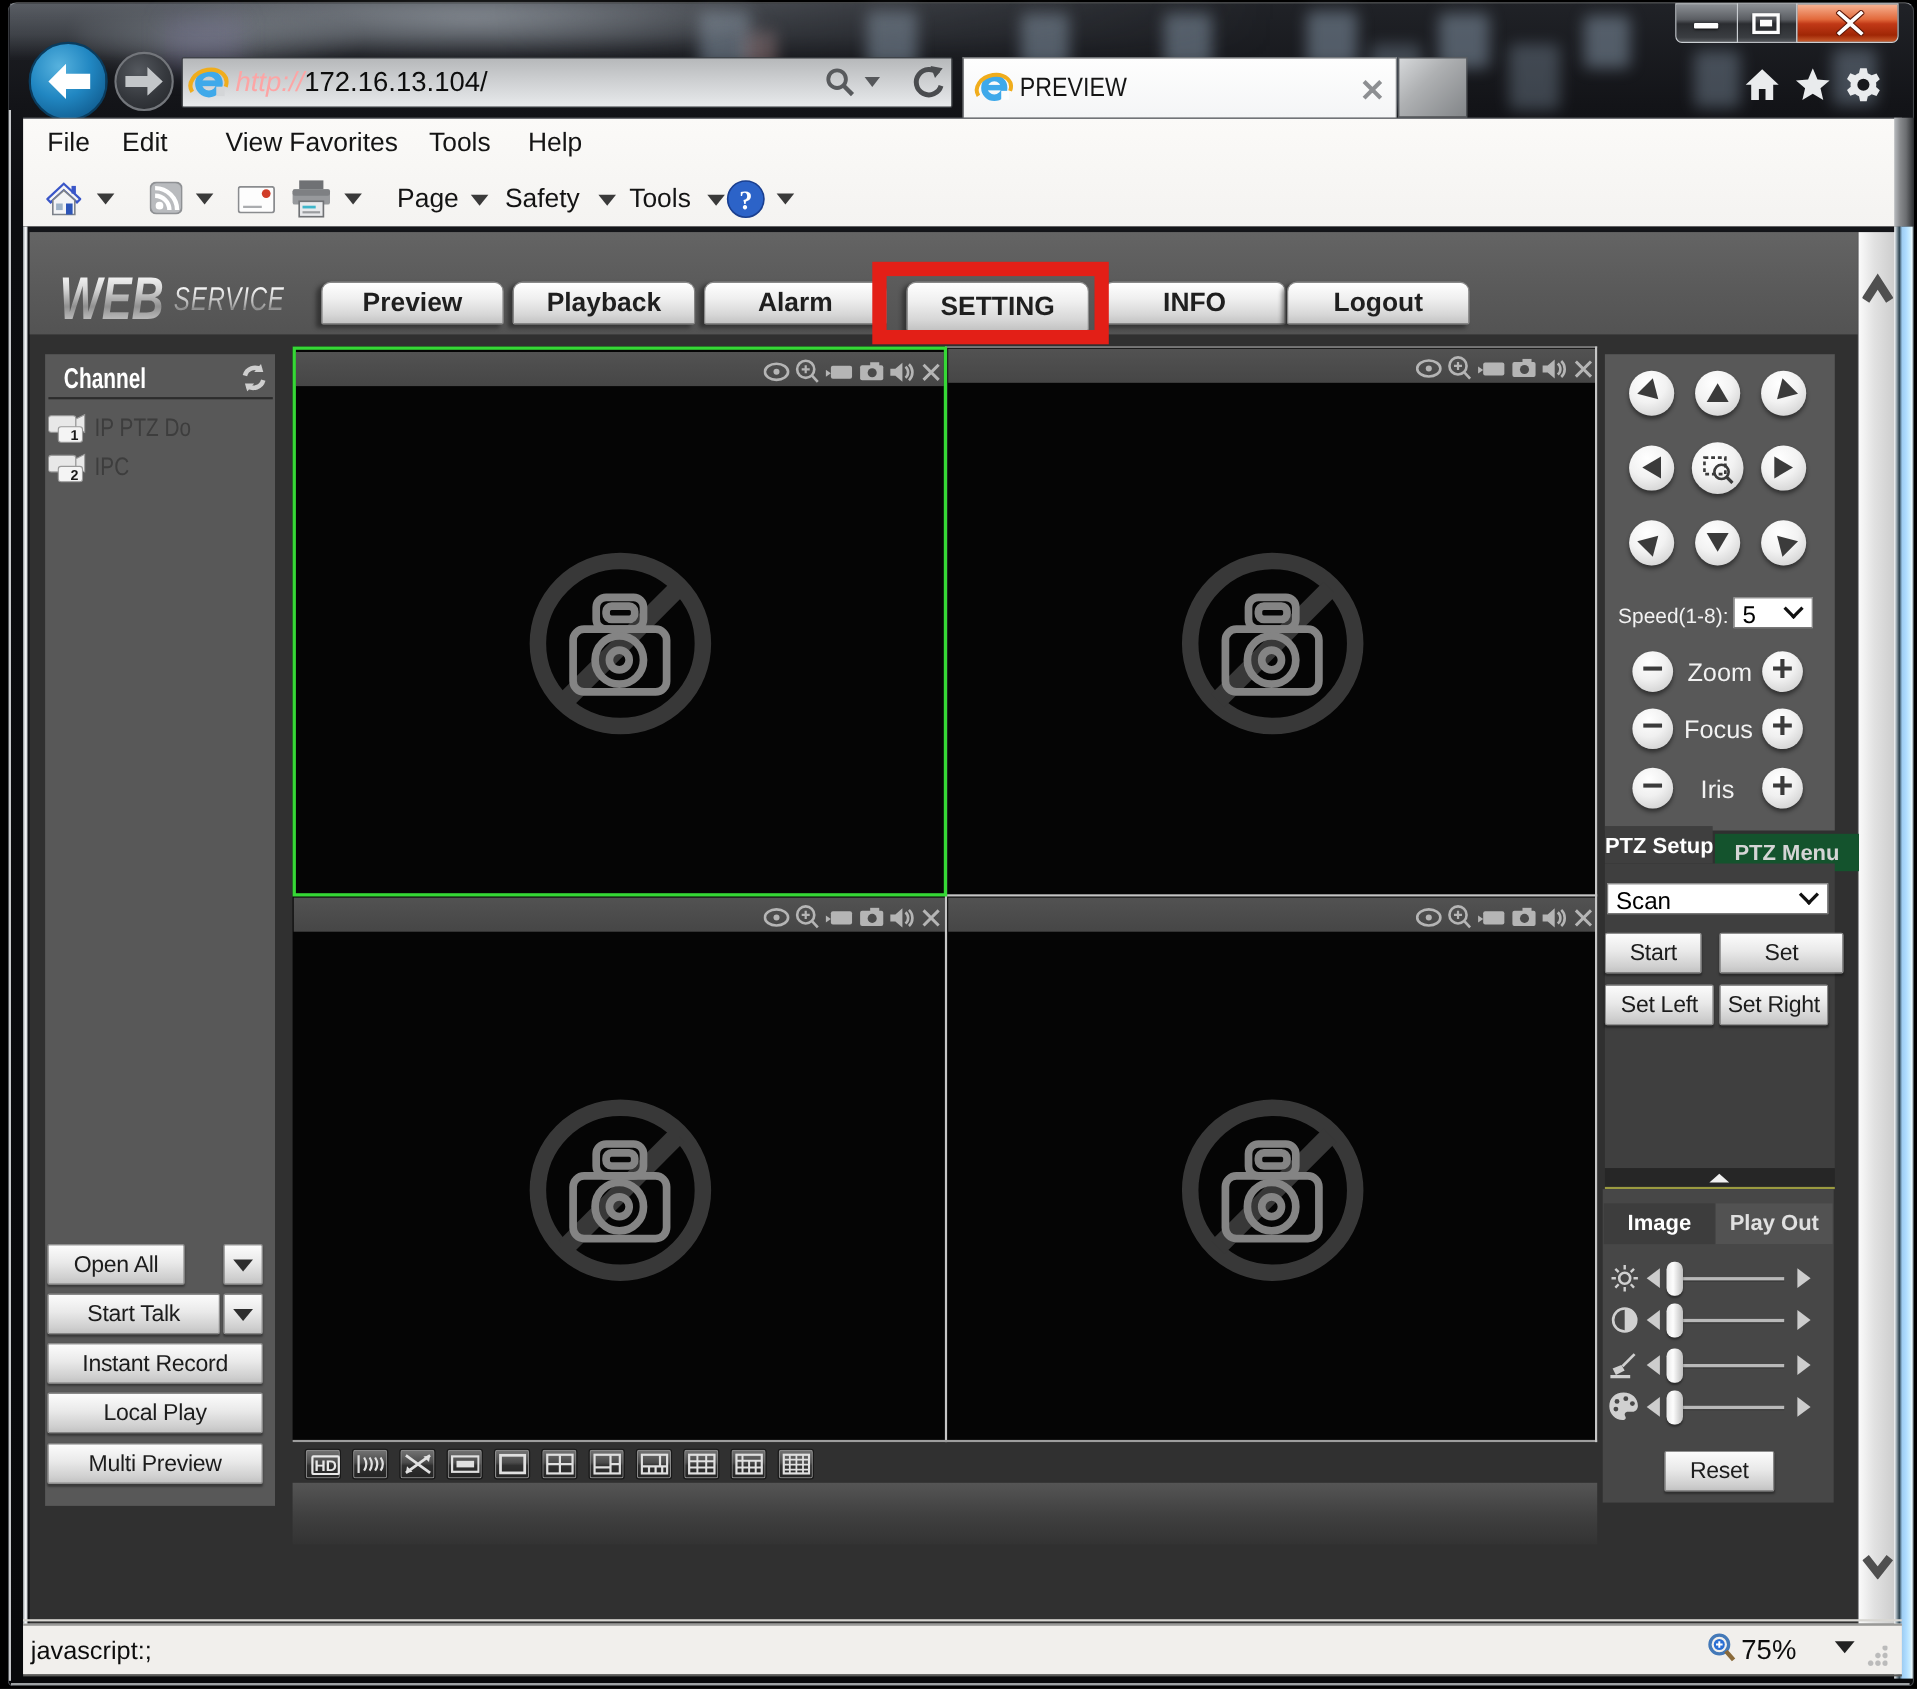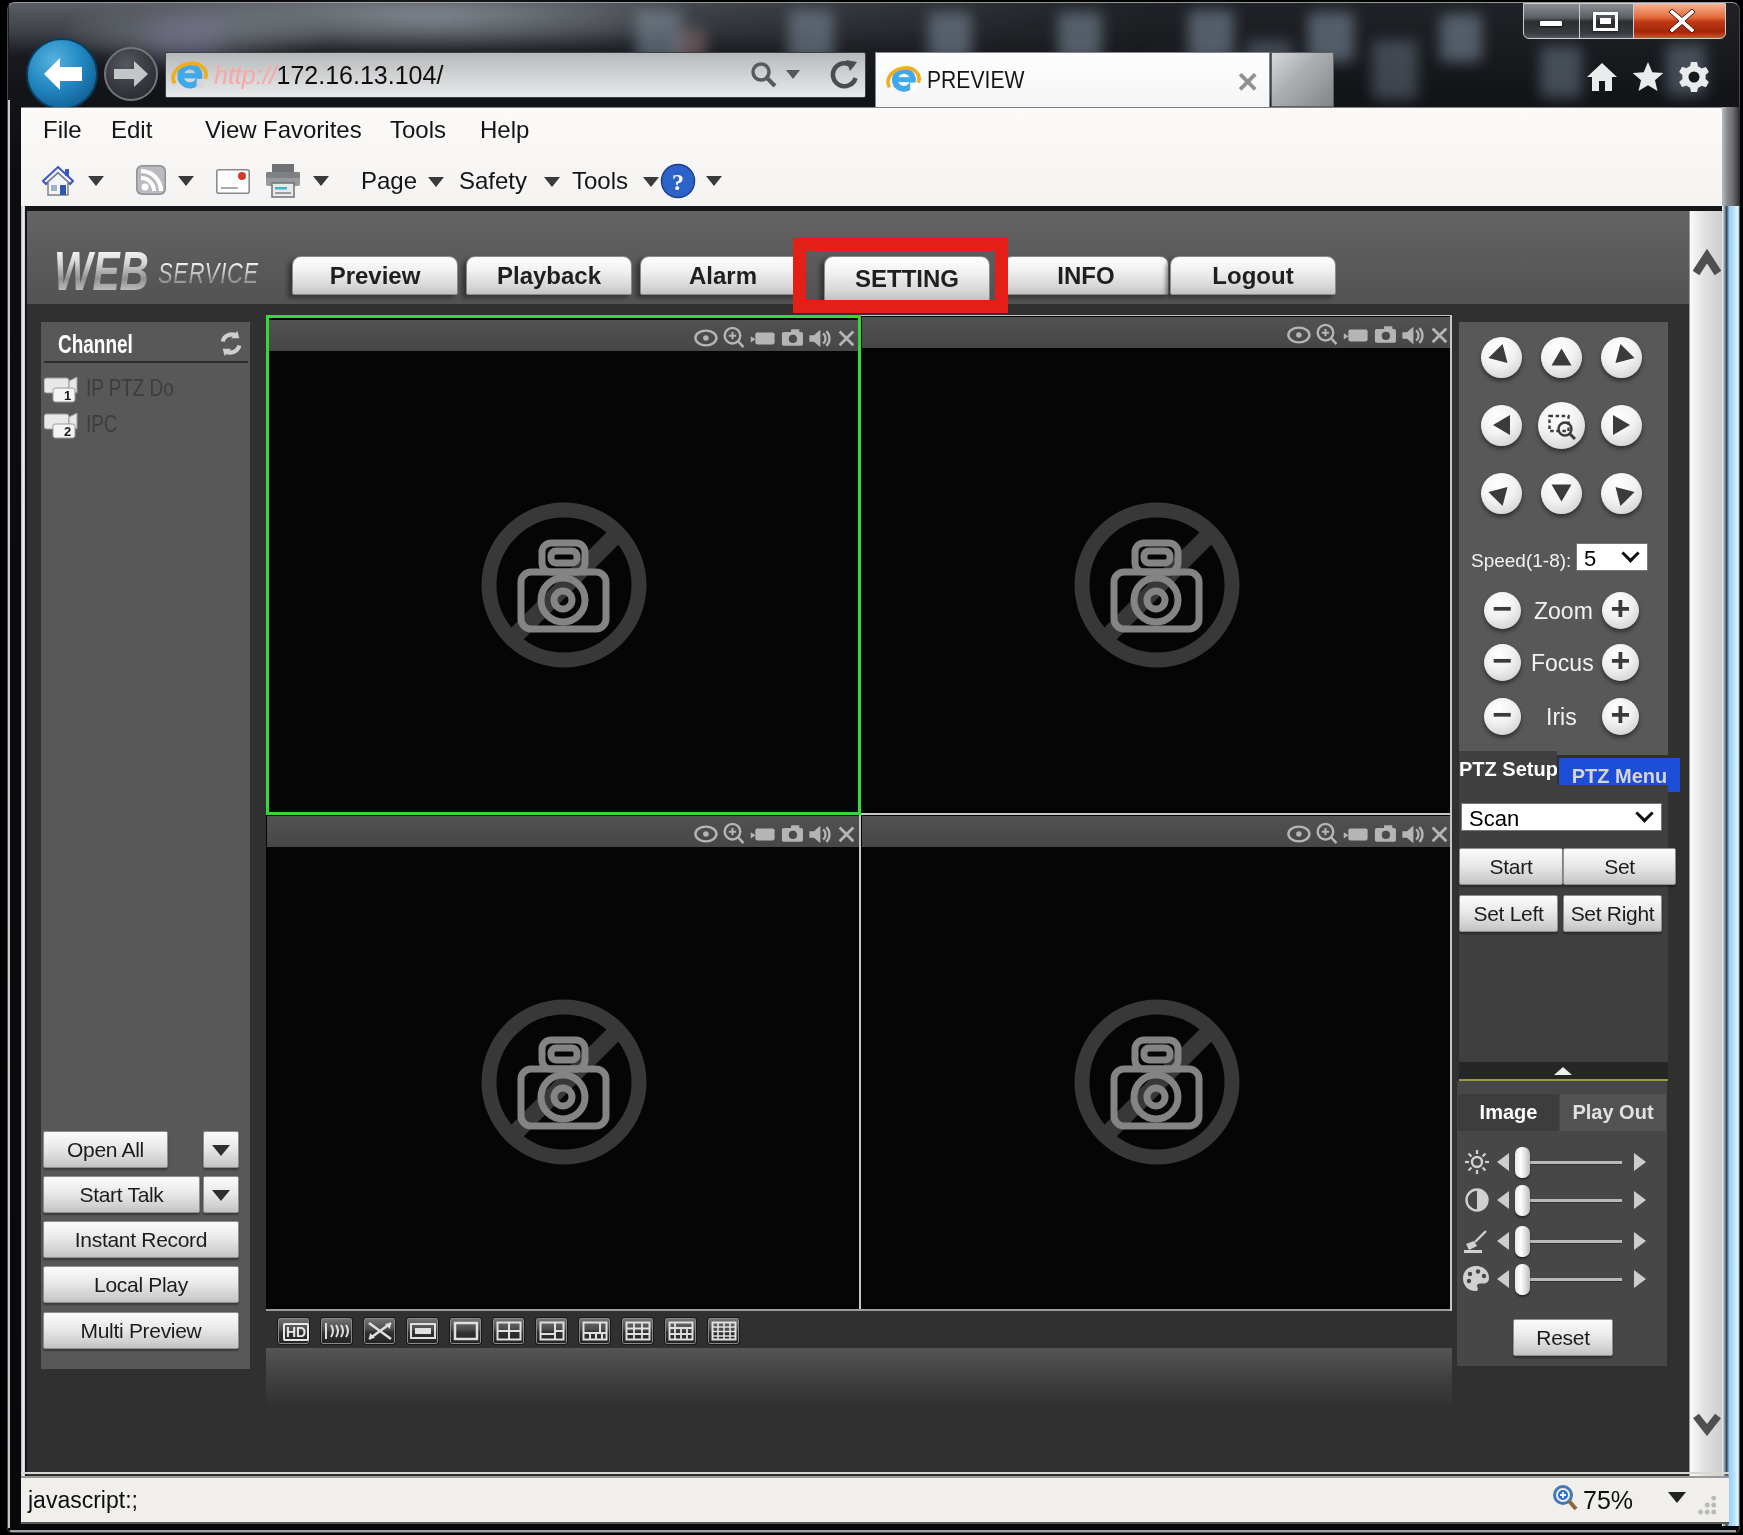--- a/index.html
+++ b/index.html
@@ -440,27 +440,27 @@
 <div class="wlab" style="left:1534px;top:598px;">Zoom</div>
 <div class="pbtn2" style="left:1602px;top:592px;">+</div>
 <div class="pbtn2" style="left:1484px;top:644px;">−</div>
 <div class="wlab" style="left:1531px;top:650px;">Focus</div>
 <div class="pbtn2" style="left:1602px;top:644px;">+</div>
 <div class="pbtn2" style="left:1484px;top:698px;">−</div>
 <div class="wlab" style="left:1546px;top:704px;">Iris</div>
 <div class="pbtn2" style="left:1602px;top:698px;">+</div>
 
 <div class="ptab" style="left:1459px;top:751px;width:98px;background:#3f3f3f;color:#fff;line-height:36px;">PTZ Setup</div>
-<div class="ptab" style="left:1559px;top:758px;width:121px;background:#1d4ed8;color:#d5d5d5;line-height:36px;">PTZ Menu</div>
+<div class="ptab" style="left:1559px;top:758px;width:131px;background:#14532d;color:#d5d5d5;line-height:36px;">PTZ Menu</div>
 <div class="abs" style="left:1459px;top:785px;width:209px;height:277px;background:#3f3f3f;"></div>
 <div class="selbox" style="left:1461px;top:803px;width:201px;">
   <span style="position:absolute;left:7px;top:2px;">Scan</span>
   </div>
 <div class="selchev" style="left:1638px;top:807px;"></div>
-<div class="sbtn" style="left:1459px;top:848px;width:104px;">Start</div>
+<div class="sbtn" style="left:1459px;top:848px;width:88px;">Start</div>
 <div class="sbtn" style="left:1563px;top:848px;width:113px;">Set</div>
 <div class="sbtn" style="left:1459px;top:895px;width:99px;">Set Left</div>
 <div class="sbtn" style="left:1563px;top:895px;width:99px;">Set Right</div>
 
 <div class="abs" style="left:1459px;top:1062px;width:209px;height:17px;background:#262626;"></div>
 <div class="abs" style="left:1554px;top:1067px;width:0;height:0;border-left:9px solid transparent;border-right:9px solid transparent;border-bottom:8px solid #f0f0f0;"></div>
 <div class="abs" style="left:1459px;top:1079px;width:209px;height:2px;background:#9a9a40;"></div>
 
 <div class="abs" style="left:1457px;top:1081px;width:210px;height:285px;background:#474747;"></div>
 <div class="ptab" style="left:1458px;top:1094px;width:101px;background:#3d3d3d;color:#fff;line-height:37px;height:37px;">Image</div>

